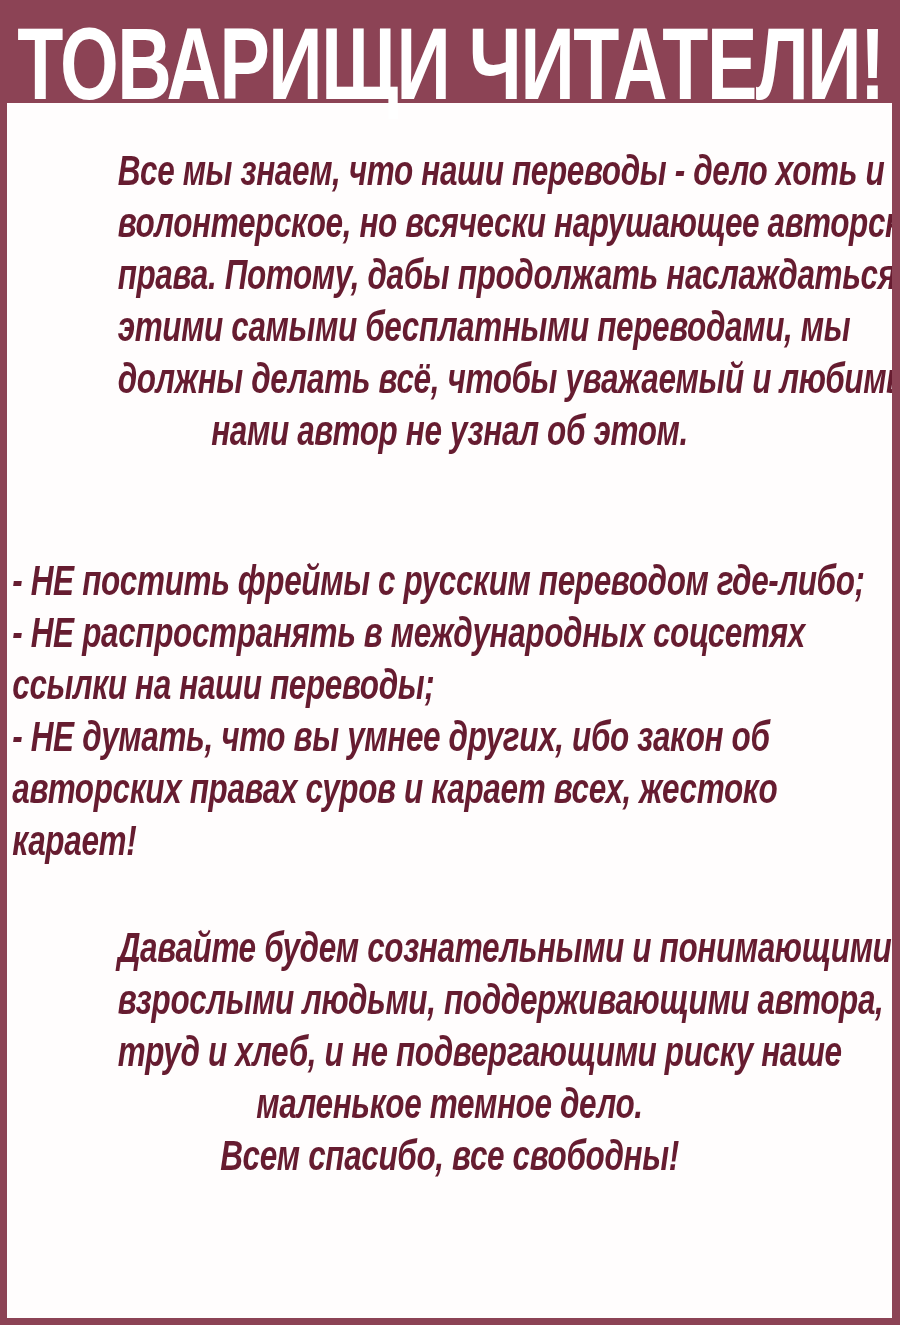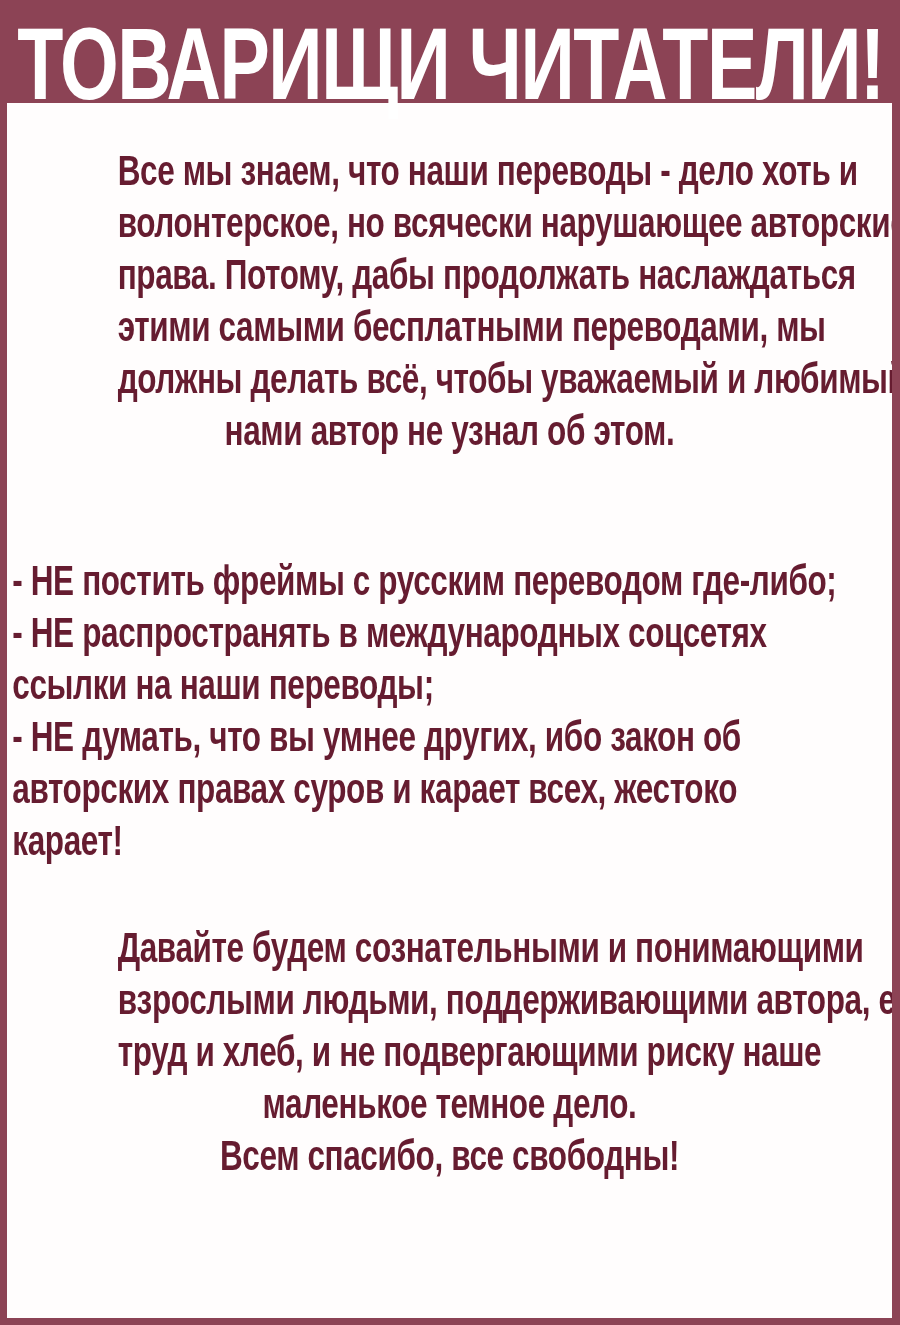--- a/index.html
+++ b/index.html
@@ -44,20 +44,21 @@
     transform-origin: 50% 0;
   }
   .content {
     flex: 1;
     background: var(--paper);
     margin: 0 8px 7px 7px;
     padding-top: 42px;
     overflow: hidden;
     position: relative;
     z-index: 1;
+    font-style: italic;
   }
   .line {
     height: 52px;
     line-height: 52px;
     font-size: 42px;
     font-weight: 700;
     color: var(--ink);
     white-space: nowrap;
     letter-spacing: -0.5px;
   }

